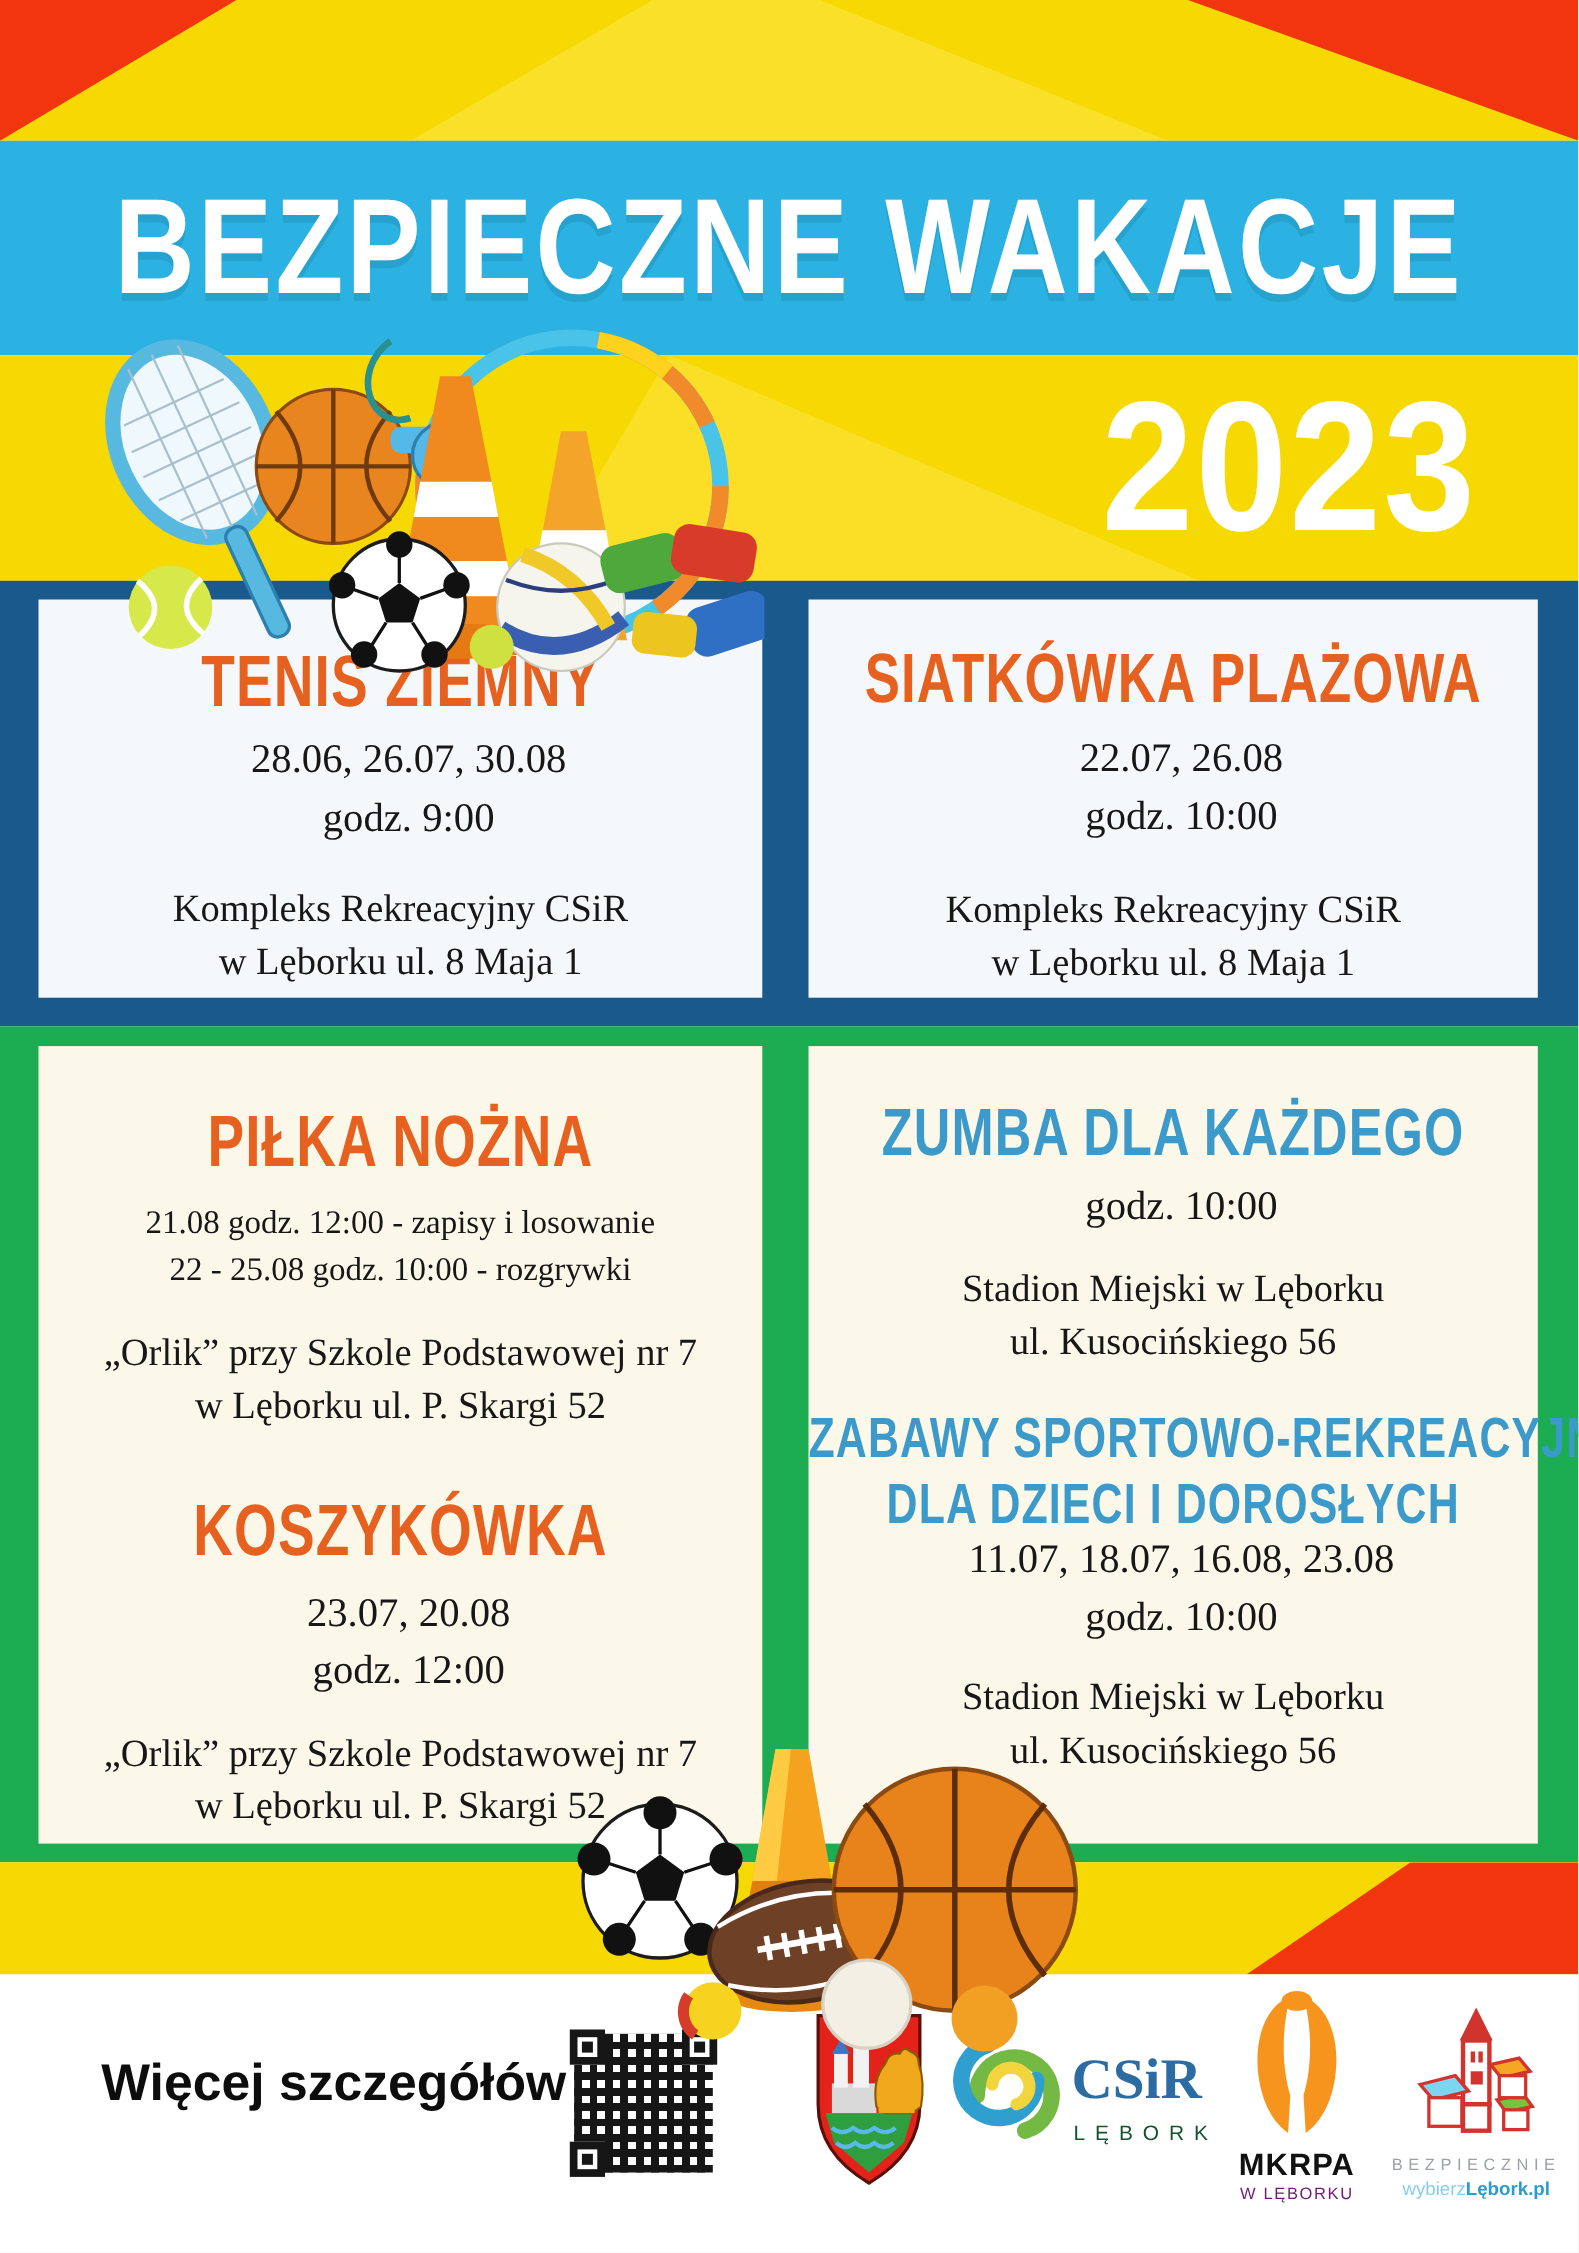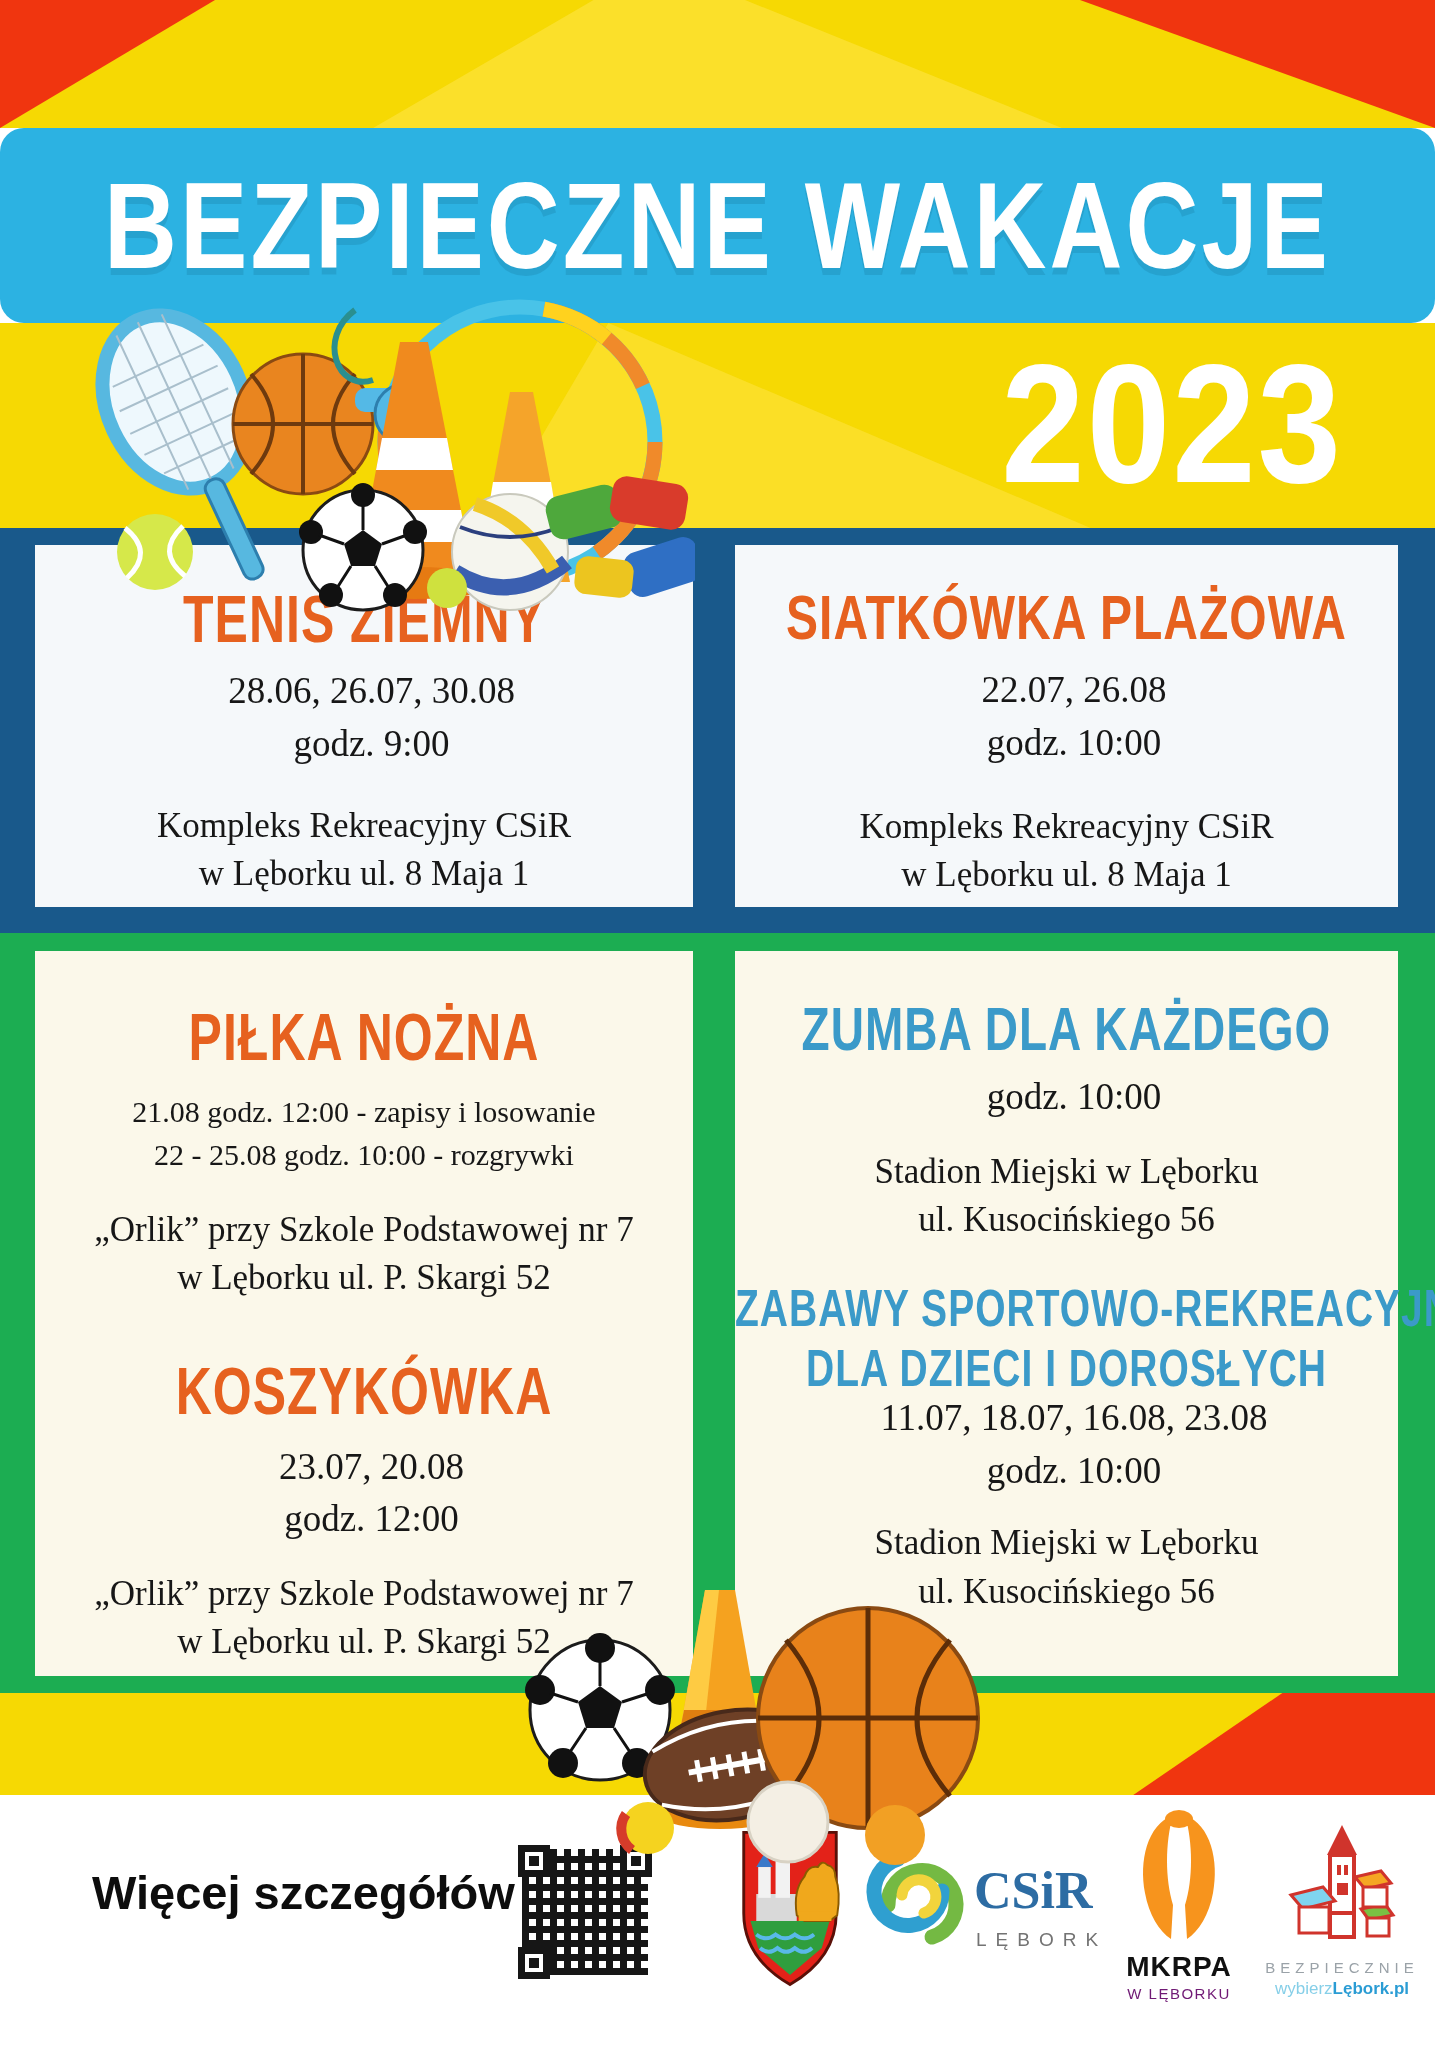--- a/index.html
+++ b/index.html
@@ -4,21 +4,21 @@
 <style>
   html,body{margin:0;padding:0;background:#e8e8e8;}
   .poster{position:relative;width:1435px;height:2048px;overflow:hidden;background:#fff;
           font-family:"Liberation Sans",sans-serif;}
   .band{position:absolute;left:0;width:100%;}
   #band-top{top:0;height:128px;background:var(--yellow,#f6d903);}
   .tri{position:absolute;top:0;height:100%;}
   #tri-left{left:0;width:215px;background:var(--red,#f0350f);clip-path:polygon(0 0,100% 0,0 100%);}
   #tri-right{right:0;width:355px;background:var(--red,#f0350f);clip-path:polygon(0 0,100% 0,100% 100%);}
   #tri-light{left:26%;width:48%;background:#ffe64a;opacity:.55;clip-path:polygon(32% 0,54% 0,100% 100%,0 100%);}
-  #band-title{top:128px;height:195px;background:var(--cyan,#2cb2e2);display:flex;align-items:center;justify-content:center;border-radius:24px;}
+  #band-title{top:128px;height:195px;background:var(--cyan,#2cb2e2);display:flex;align-items:center;justify-content:center;}
   #poster-title{margin:0;color:#fff;font-size:101px;font-weight:bold;letter-spacing:3px;white-space:nowrap;
                 transform:scaleY(1.22);text-shadow:0 6px 0 rgba(10,80,110,.16);}
   #band-year{top:323px;height:205px;background:var(--yellow,#f6d903);}
   #year-light{position:absolute;left:34%;top:0;width:42%;height:100%;background:#ffe64a;opacity:.5;
               clip-path:polygon(20% 0,100% 100%,0 100%);}
   #poster-year{position:absolute;top:26px;right:92px;margin:0;color:#fff;font-size:150px;font-weight:bold;
                line-height:1;letter-spacing:2px;transform:scaleY(1.12);}
   #band-blue{top:528px;height:405px;background:var(--dark-blue,#19598b);}
   #band-green{top:933px;height:760px;background:var(--green,#1cad52);}
   #band-yellow-bottom{top:1693px;height:102px;background:var(--yellow,#f6d903);}
@@ -77,21 +77,21 @@
                  repeating-linear-gradient(90deg,#161616 0 7px,#fff 7px 14px);}
   .fd{position:absolute;width:32px;height:32px;border:7px solid #161616;background:#fff;box-sizing:border-box;}
   .fd i{display:block;width:10px;height:10px;background:#161616;margin:4px;}
   .fd.tl{left:2px;top:2px;} .fd.tr{right:2px;top:2px;} .fd.bl{left:2px;bottom:2px;}
 
   .logo{position:absolute;text-align:center;}
   #logo-shield{left:737px;top:30px;width:106px;height:165px;}
   #logo-csir{left:862px;top:48px;width:245px;height:150px;text-align:left;}
   #csir-name{position:absolute;left:112px;top:18px;font-family:"Liberation Serif",serif;font-weight:bold;
              font-size:52px;color:#2d6ca3;}
-  #csir-city{position:absolute;left:114px;top:86px;font-size:19px;letter-spacing:9px;color:#737373;}
+  #csir-city{position:absolute;left:114px;top:86px;font-size:19px;letter-spacing:9px;color:#14532d;}
   #logo-mkrpa{left:1112px;top:14px;width:134px;height:225px;}
   #mkrpa-name{font-size:28px;font-weight:bold;color:#111;letter-spacing:1px;margin-top:4px;}
   #mkrpa-city{font-size:15px;color:#701a75;letter-spacing:1.5px;margin-top:2px;}
   #logo-bezp{left:1260px;top:26px;width:164px;height:215px;}
   #bezp-line1{font-size:15px;color:#9aa2a8;letter-spacing:5px;margin-top:4px;}
   #bezp-line2{font-size:17px;margin-top:3px;}
   #bezp-line2 .a{color:#86cfe8;} #bezp-line2 .b{color:#2a9cd4;font-weight:bold;}
 </style>
 </head>
 <body>

